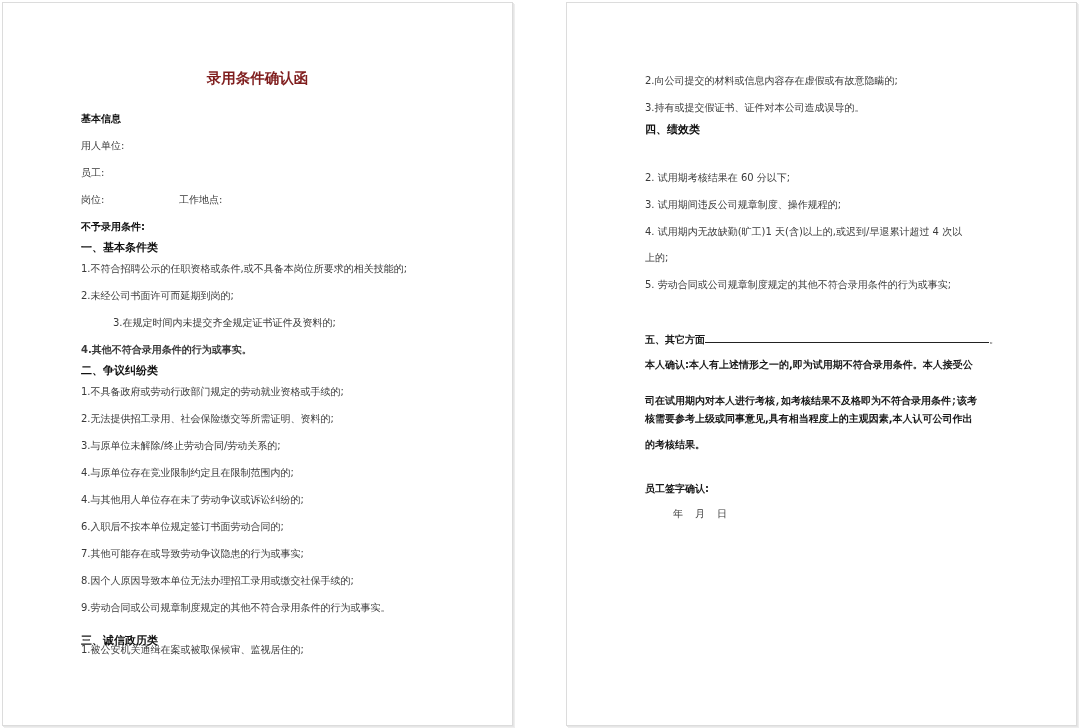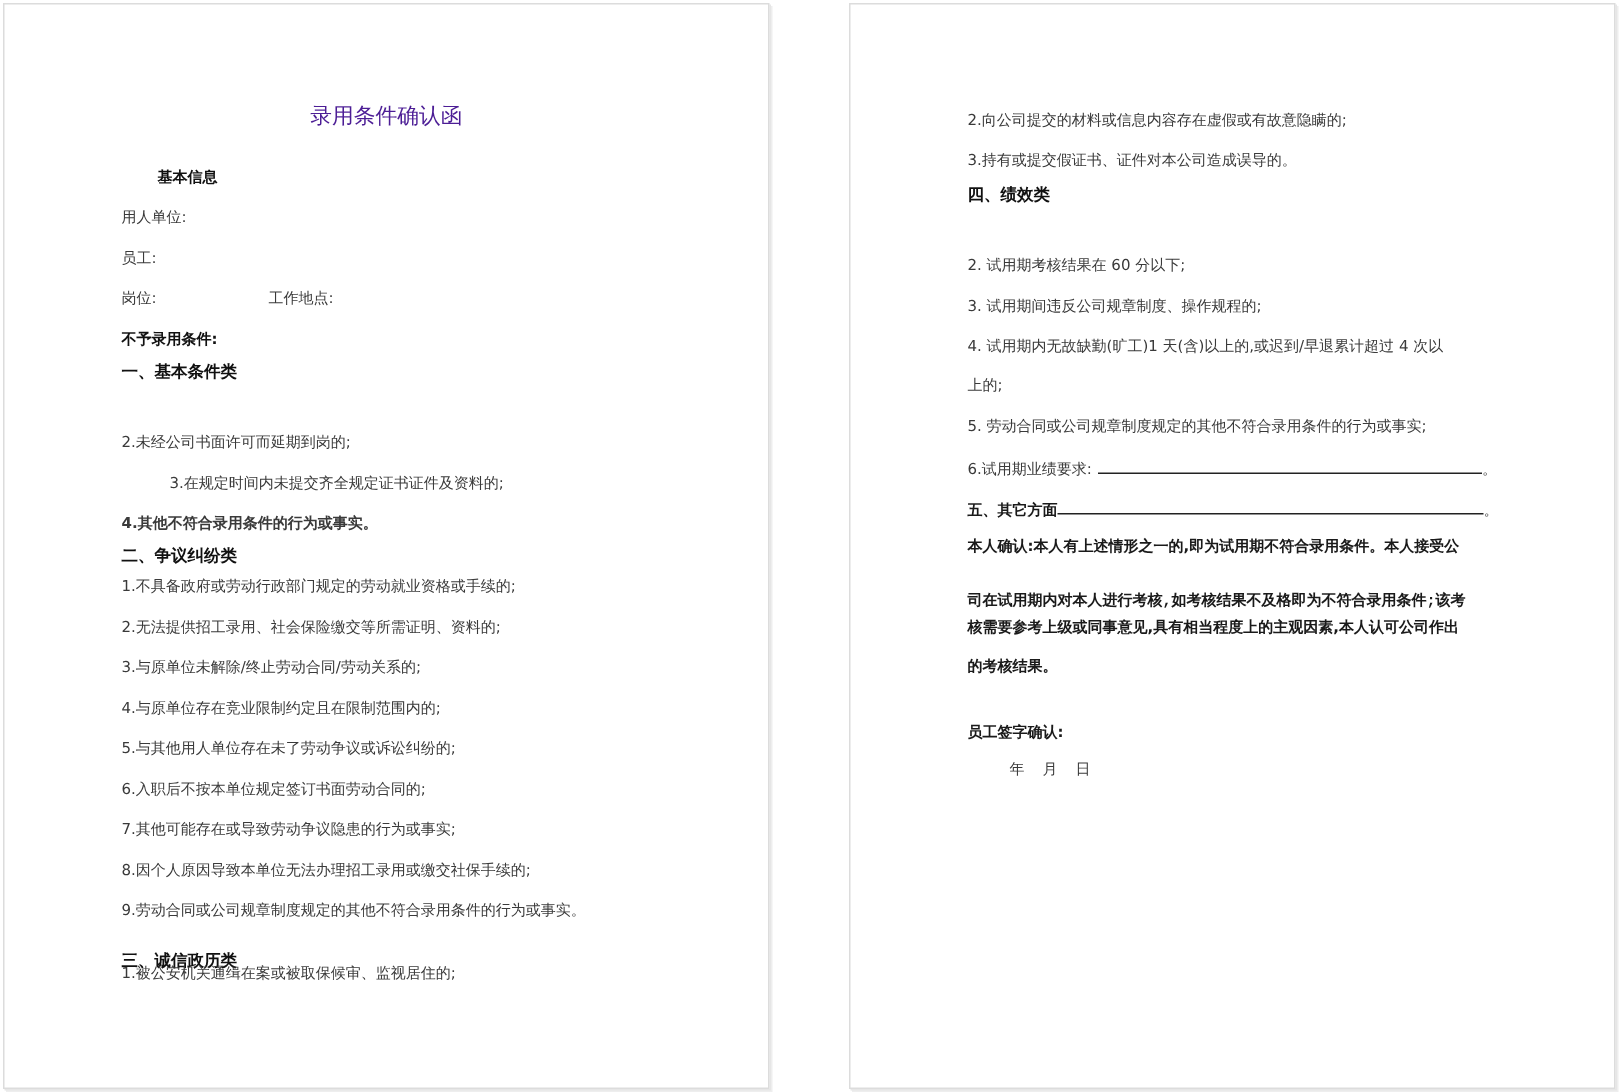--- a/index.html
+++ b/index.html
@@ -16,79 +16,77 @@
     box-shadow: 1px 1px 0 #e6e6e6, 2px 2px 0 #eeeeee;
   }
   #page-left { left: 2px; }
   #page-right { left: 566px; }
   .line {
     position: absolute; white-space: nowrap; line-height: 14px;
     font-size: 10px; color: #3a3a3a;
   }
   .title {
     position: absolute; left: 0; width: 100%; text-align: center;
-    font-size: 14.5px; font-weight: normal; color: #4c1d95; line-height: 18px;
+    font-size: 14.5px; font-weight: bold; color: #7f1d1d; line-height: 18px;
   }
   .head { font-weight: bold; color: #111111; font-size: 10px; }
   .sec { font-weight: bold; color: #111111; font-size: 11px; }
   .bold { font-weight: bold; color: #1a1a1a; }
   .blank {
     display: inline-block; border-bottom: 1px solid #222; vertical-align: baseline;
     height: 10px;
   }
   .gap { display: inline-block; }
 </style>
 </head>
 <body>
 
 <div class="page" id="page-left">
   <div class="title" style="top:66px;">录用条件确认函</div>
 
-  <div class="line head" style="left:78px; top:109px;margin-left:24px;">基本信息</div>
+  <div class="line head" style="left:78px; top:109px;">基本信息</div>
   <div class="line" style="left:78px; top:136px;">用人单位:</div>
   <div class="line" style="left:78px; top:163px;">员工:</div>
   <div class="line" style="left:78px; top:190px;">岗位:</div>
   <div class="line" style="left:176px; top:190px;">工作地点:</div>
 
   <div class="line head" style="left:78px; top:217px;">不予录用条件:</div>
 
   <div class="line sec" style="left:78px; top:238px;">一、基本条件类</div>
+  <div class="line" style="left:78px; top:259px;">1.不符合招聘公示的任职资格或条件,或不具备本岗位所要求的相关技能的;</div>
   <div class="line" style="left:78px; top:286px;">2.未经公司书面许可而延期到岗的;</div>
   <div class="line" style="left:78px; top:313px;margin-left:32px;">3.在规定时间内未提交齐全规定证书证件及资料的;</div>
   <div class="line" style="left:78px; top:340px;font-weight:bold;">4.其他不符合录用条件的行为或事实。</div>
 
   <div class="line sec" style="left:78px; top:361px;">二、争议纠纷类</div>
   <div class="line" style="left:78px; top:382px;">1.不具备政府或劳动行政部门规定的劳动就业资格或手续的;</div>
   <div class="line" style="left:78px; top:409px;">2.无法提供招工录用、社会保险缴交等所需证明、资料的;</div>
   <div class="line" style="left:78px; top:436px;">3.与原单位未解除/终止劳动合同/劳动关系的;</div>
   <div class="line" style="left:78px; top:463px;">4.与原单位存在竞业限制约定且在限制范围内的;</div>
-  <div class="line" style="left:78px; top:490px;">5.与其他用人单位存在未了劳动争议或诉讼纠纷的;</div>
+  <div class="line" style="left:78px; top:490px;">4.与其他用人单位存在未了劳动争议或诉讼纠纷的;</div>
   <div class="line" style="left:78px; top:517px;">6.入职后不按本单位规定签订书面劳动合同的;</div>
   <div class="line" style="left:78px; top:544px;">7.其他可能存在或导致劳动争议隐患的行为或事实;</div>
   <div class="line" style="left:78px; top:571px;">8.因个人原因导致本单位无法办理招工录用或缴交社保手续的;</div>
   <div class="line" style="left:78px; top:598px;">9.劳动合同或公司规章制度规定的其他不符合录用条件的行为或事实。</div>
 
   <div class="line sec" style="left:78px; top:619px;margin-top:12px;">三、诚信政历类</div>
   <div class="line" style="left:78px; top:640px;">1.被公安机关通缉在案或被取保候审、监视居住的;</div>
 </div>
 
 <div class="page" id="page-right">
   <div class="line" style="left:78px; top:71px;">2.向公司提交的材料或信息内容存在虚假或有故意隐瞒的;</div>
   <div class="line" style="left:78px; top:98px;">3.持有或提交假证书、证件对本公司造成误导的。</div>
 
   <div class="line sec" style="left:78px; top:120px;">四、绩效类</div>
   <div class="line" style="left:78px; top:168px;">2. 试用期考核结果在 60 分以下;</div>
   <div class="line" style="left:78px; top:195px;">3. 试用期间违反公司规章制度、操作规程的;</div>
   <div class="line" style="left:78px; top:222px;">4. 试用期内无故缺勤(旷工)1 天(含)以上的,或迟到/早退累计超过 4 次以</div>
   <div class="line" style="left:78px; top:248px;">上的;</div>
   <div class="line" style="left:78px; top:275px;">5.   劳动合同或公司规章制度规定的其他不符合录用条件的行为或事实;</div>
 
-  <div class="line" style="left:78px; top:302px;">
-    <span>6.试用期业绩要求:</span><span class="gap" style="width:4px;"></span><span class="blank" style="width:256px;"></span><span>。</span>
-  </div>
 
   <div class="line" style="left:78px; top:329px;">
     <span class="bold">五、其它方面</span><span class="blank" style="width:284px;"></span><span>。</span>
   </div>
 
   <div class="line bold" style="left:78px; top:355px;">本人确认:本人有上述情形之一的,即为试用期不符合录用条件。本人接受公</div>
   <div class="line bold" style="left:78px; top:392px;font-family:Liberation Mono, monospace;">司在试用期内对本人进行考核,如考核结果不及格即为不符合录用条件;该考</div>
   <div class="line bold" style="left:78px; top:409px;">核需要参考上级或同事意见,具有相当程度上的主观因素,本人认可公司作出</div>
   <div class="line bold" style="left:78px; top:435px;">的考核结果。</div>
 

